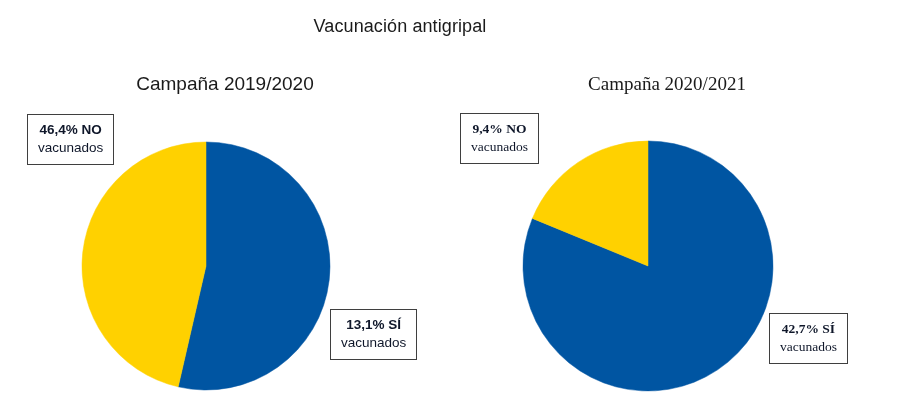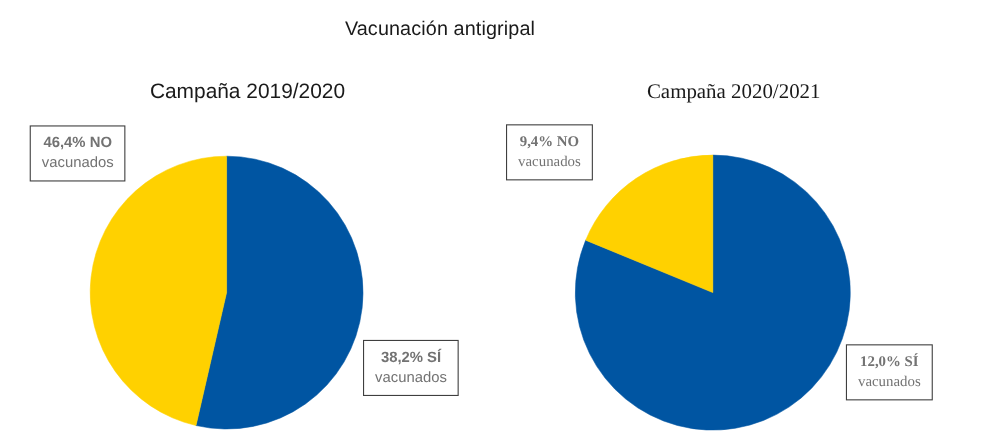--- a/index.html
+++ b/index.html
@@ -55,21 +55,21 @@
   .pie-wrap svg { display: block; overflow: visible; }
 
   .callout {
     position: absolute;
     box-sizing: border-box;
     border: 1px solid #3f3f3f;
     background: #ffffff;
     padding: 6px 10px 7px 10px;
     font-size: 13.5px;
     line-height: 1.32;
-    color: #737373;
+    color: #0f172a;
     text-align: center;
     white-space: nowrap;
     z-index: 5;
   }
   .callout .pct { font-weight: bold; display: block; }
   .callout .who { font-weight: 400; display: block; }
 
   
   .callout-l-no  { left: 27px;  top: 114px; }
   .callout-l-si  { left: 330px; top: 309px; }
@@ -94,21 +94,21 @@
         </g>
     </svg>
   </div>
 
   <div class="callout callout-l-no">
     <span class="pct">46,4% NO</span>
     <span class="who">vacunados</span>
   </div>
 
   <div class="callout callout-l-si">
-    <span class="pct">38,2% SÍ</span>
+    <span class="pct">13,1% SÍ</span>
     <span class="who">vacunados</span>
   </div>
 
 </div>
 
 <div class="panel panel-right">
 
   <div class="panel-subtitle">Campaña 2020/2021</div>
 
   <div class="pie-wrap pie-right">
@@ -119,17 +119,17 @@
         </g>
     </svg>
   </div>
 
   <div class="callout callout-r-no">
     <span class="pct">9,4% NO</span>
     <span class="who">vacunados</span>
   </div>
 
   <div class="callout callout-r-si">
-    <span class="pct">12,0% SÍ</span>
+    <span class="pct">42,7% SÍ</span>
     <span class="who">vacunados</span>
   </div>
 
 </div>
 
 </body></html>

